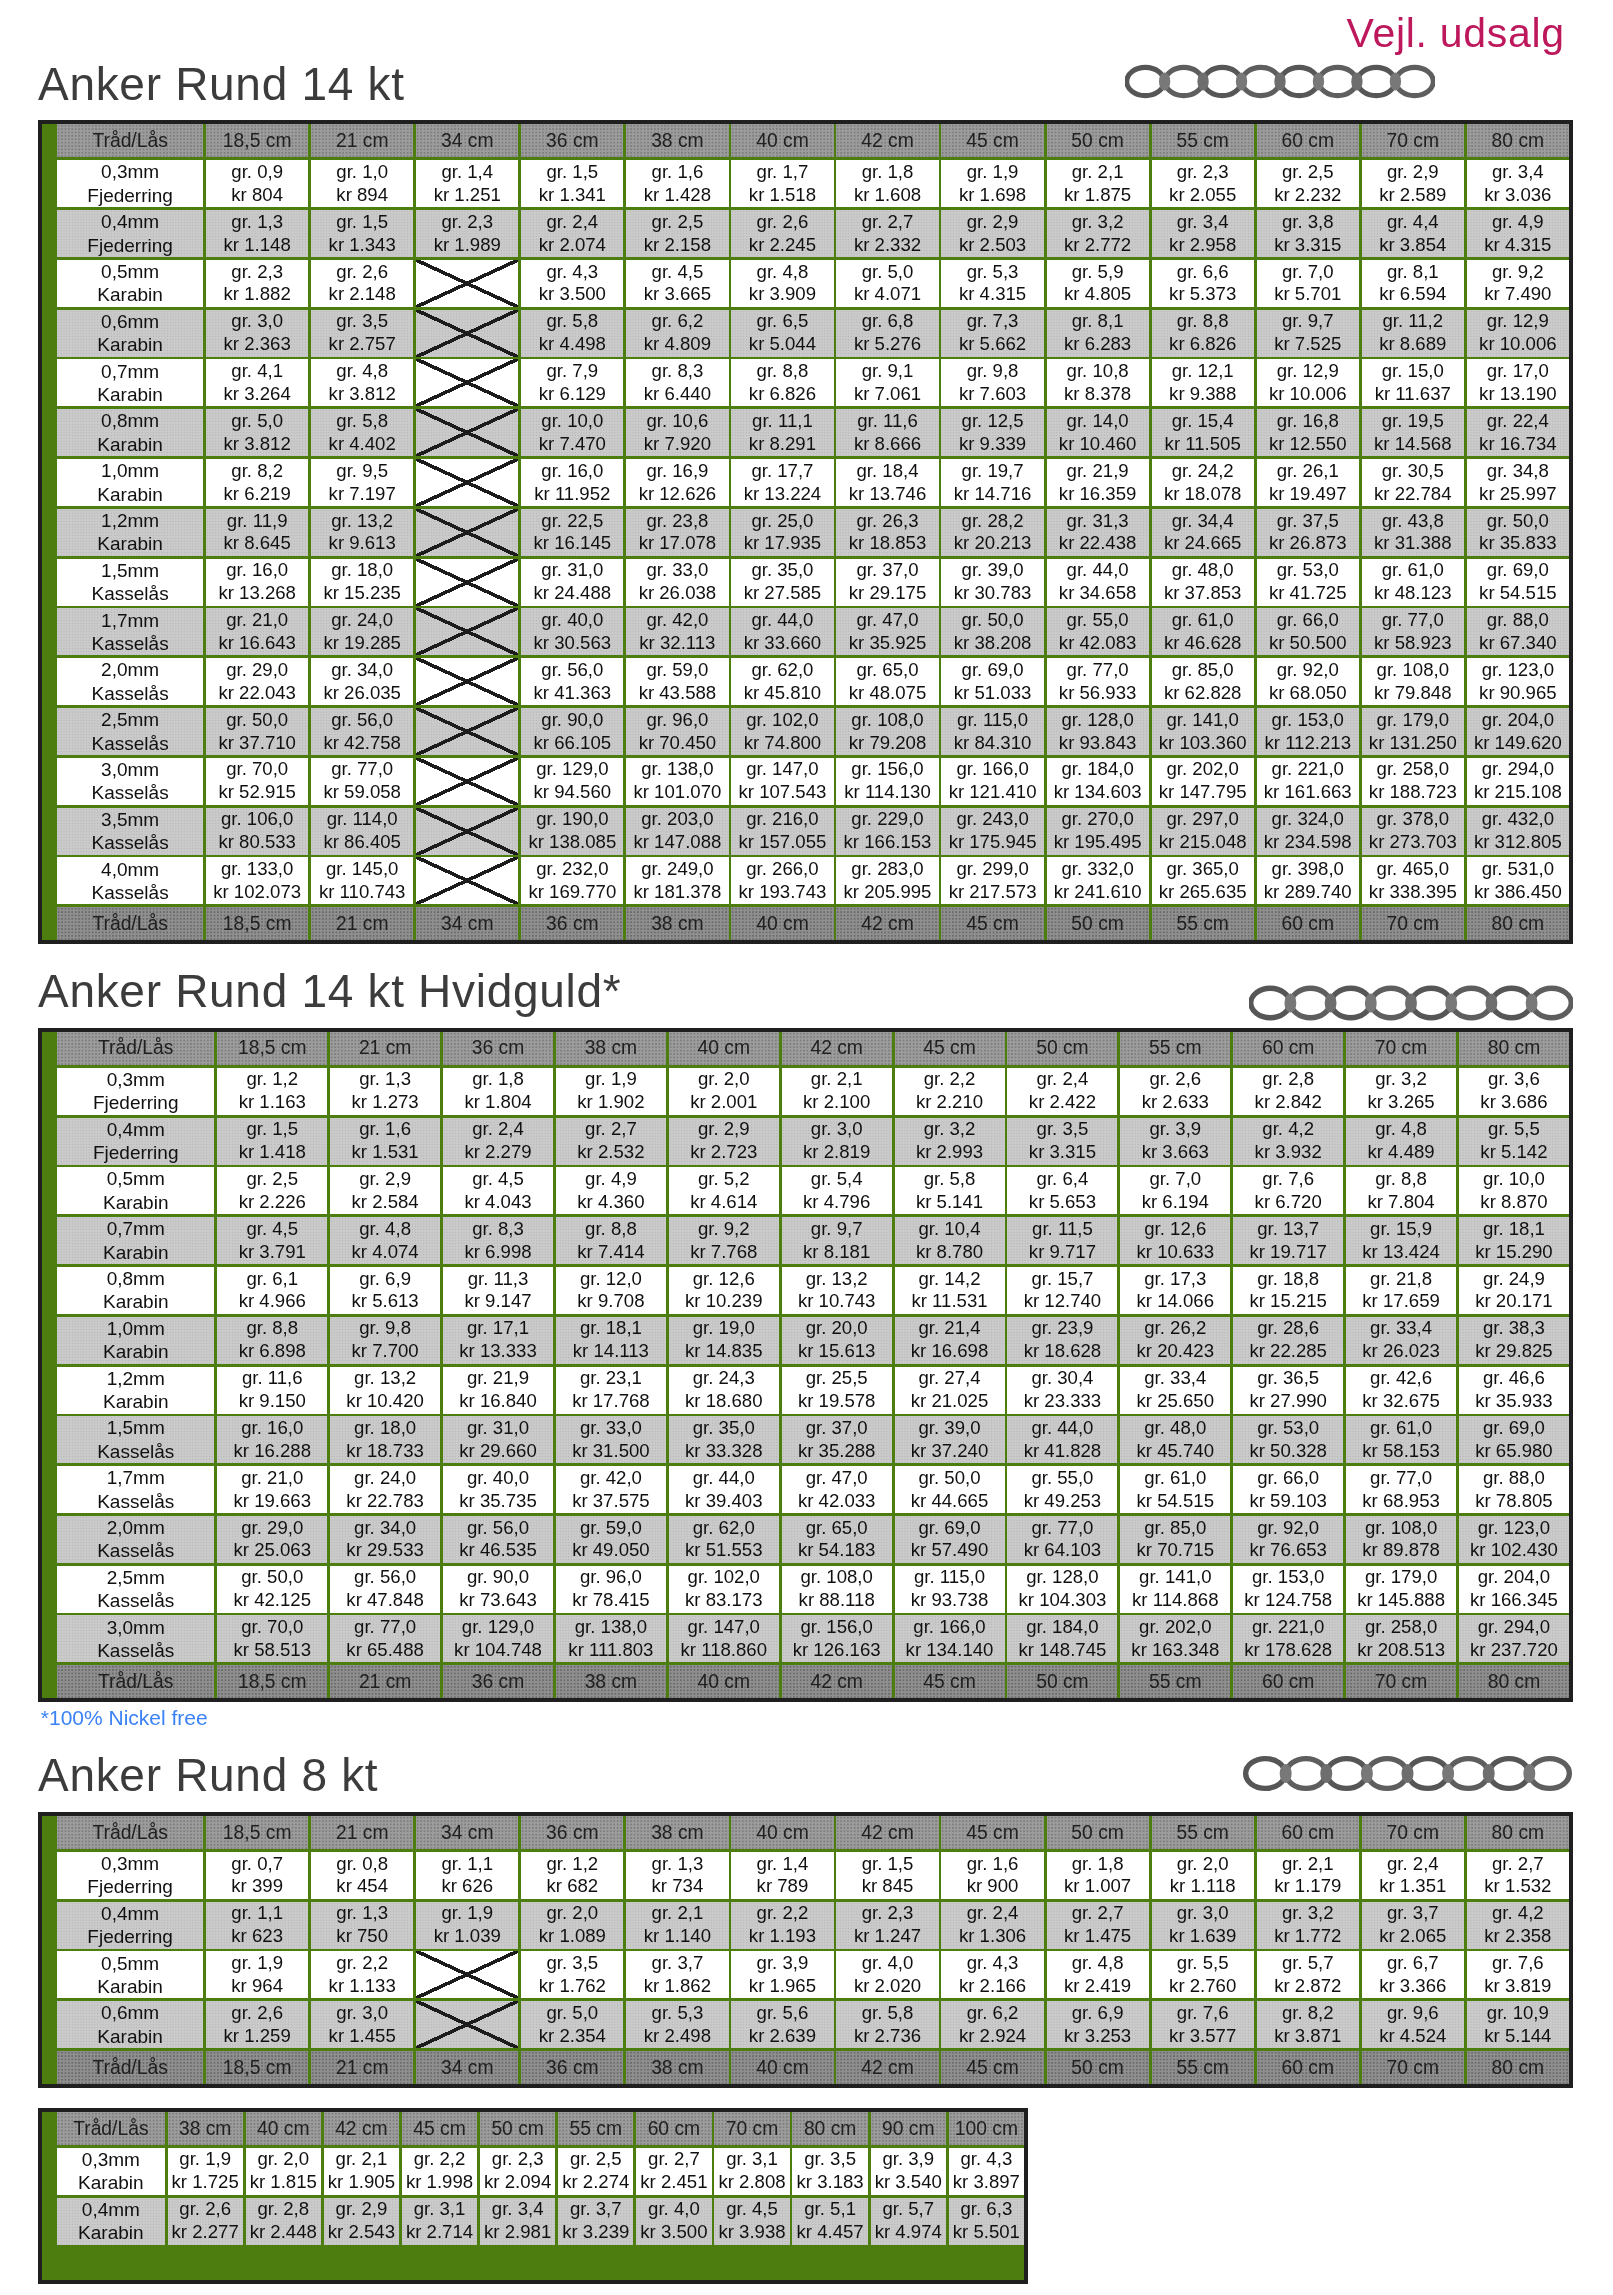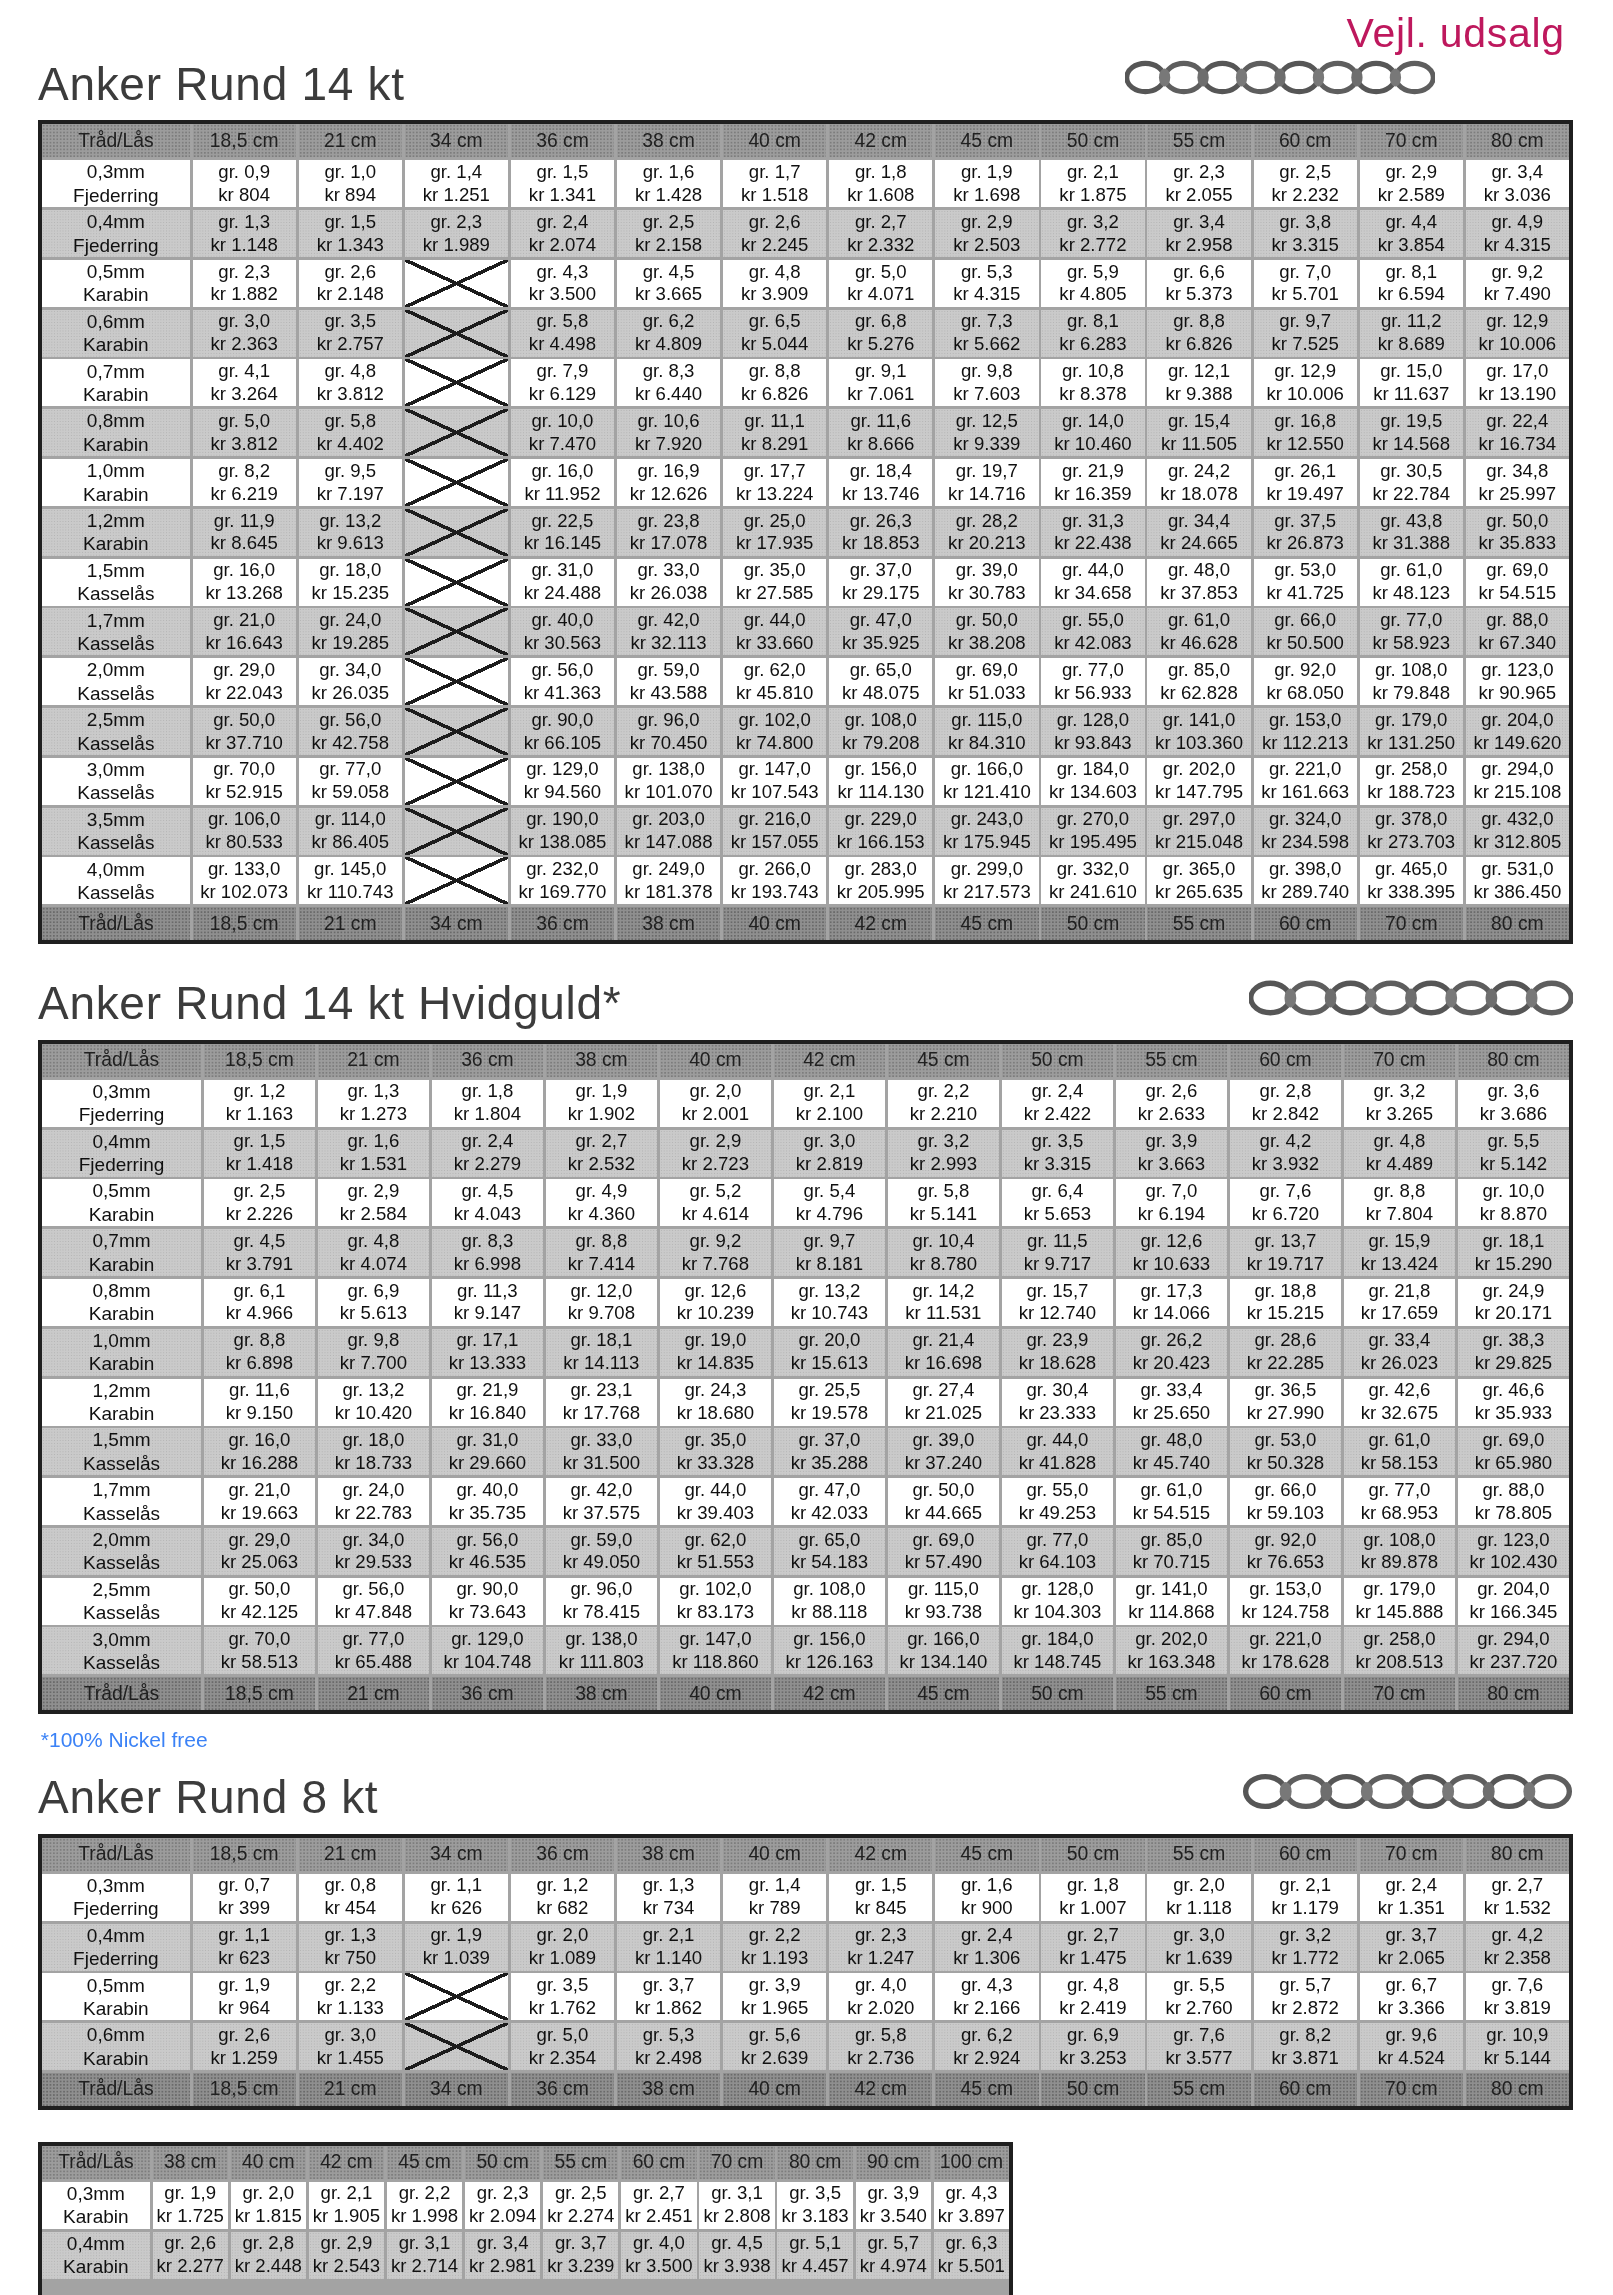--- a/index.html
+++ b/index.html
@@ -8,35 +8,36 @@
     font-family:"Liberation Sans","DejaVu Sans",sans-serif;
     color:#1a1a1a;
   }
   .page { padding:7px 40px 21px 38px; }
 
   .corner-label {
     text-align:right; font-size:41px; color:#be185d;
     padding:2.8px 8.3px 0 0; letter-spacing:0.7px;
   }
 
-  .title-row { display:flex; align-items:flex-start; justify-content:space-between; }
+  .title-row { display:flex; align-items:center; justify-content:space-between; }
   .section-title {
     font-size:46px; font-weight:400; color:#3c3c3c;
     margin:0 0 9.7px 0; letter-spacing:0.7px; white-space:nowrap;
   }
   .chain { flex:0 0 auto; }
   .chain.c1 { width:310px; height:41px; margin:0 138px 15px 0; }
   .chain.c2 { width:324px; height:44px; margin:0 0 -14px 0; }
   .chain.c3 { width:331px; height:43px; margin:0 0 14px 0; }
   .chain.c4 { width:259px; height:36px; margin:0 114px 9.7px 0; }
 
   .price-table {
     display:grid; gap:2.8px;
-    background:#a3a3a3; border:4.1px solid #1f1f1f;
-    margin-bottom:14px;
+    background:#4d7c0f; border:4.1px solid #1f1f1f;
+    margin-bottom:2px;
+    padding-left:15px;
   }
   .price-table.narrow { width:63%; }
 
   .hcell {
     display:flex; align-items:center; justify-content:center;
     background-color:#9c9c9c;
     background-image:radial-gradient(rgba(0,0,0,.20) 0.7px, transparent 0.9px);
     background-size:3.4px 3.4px;
     font-size:19.3px; color:#202020;
   }

